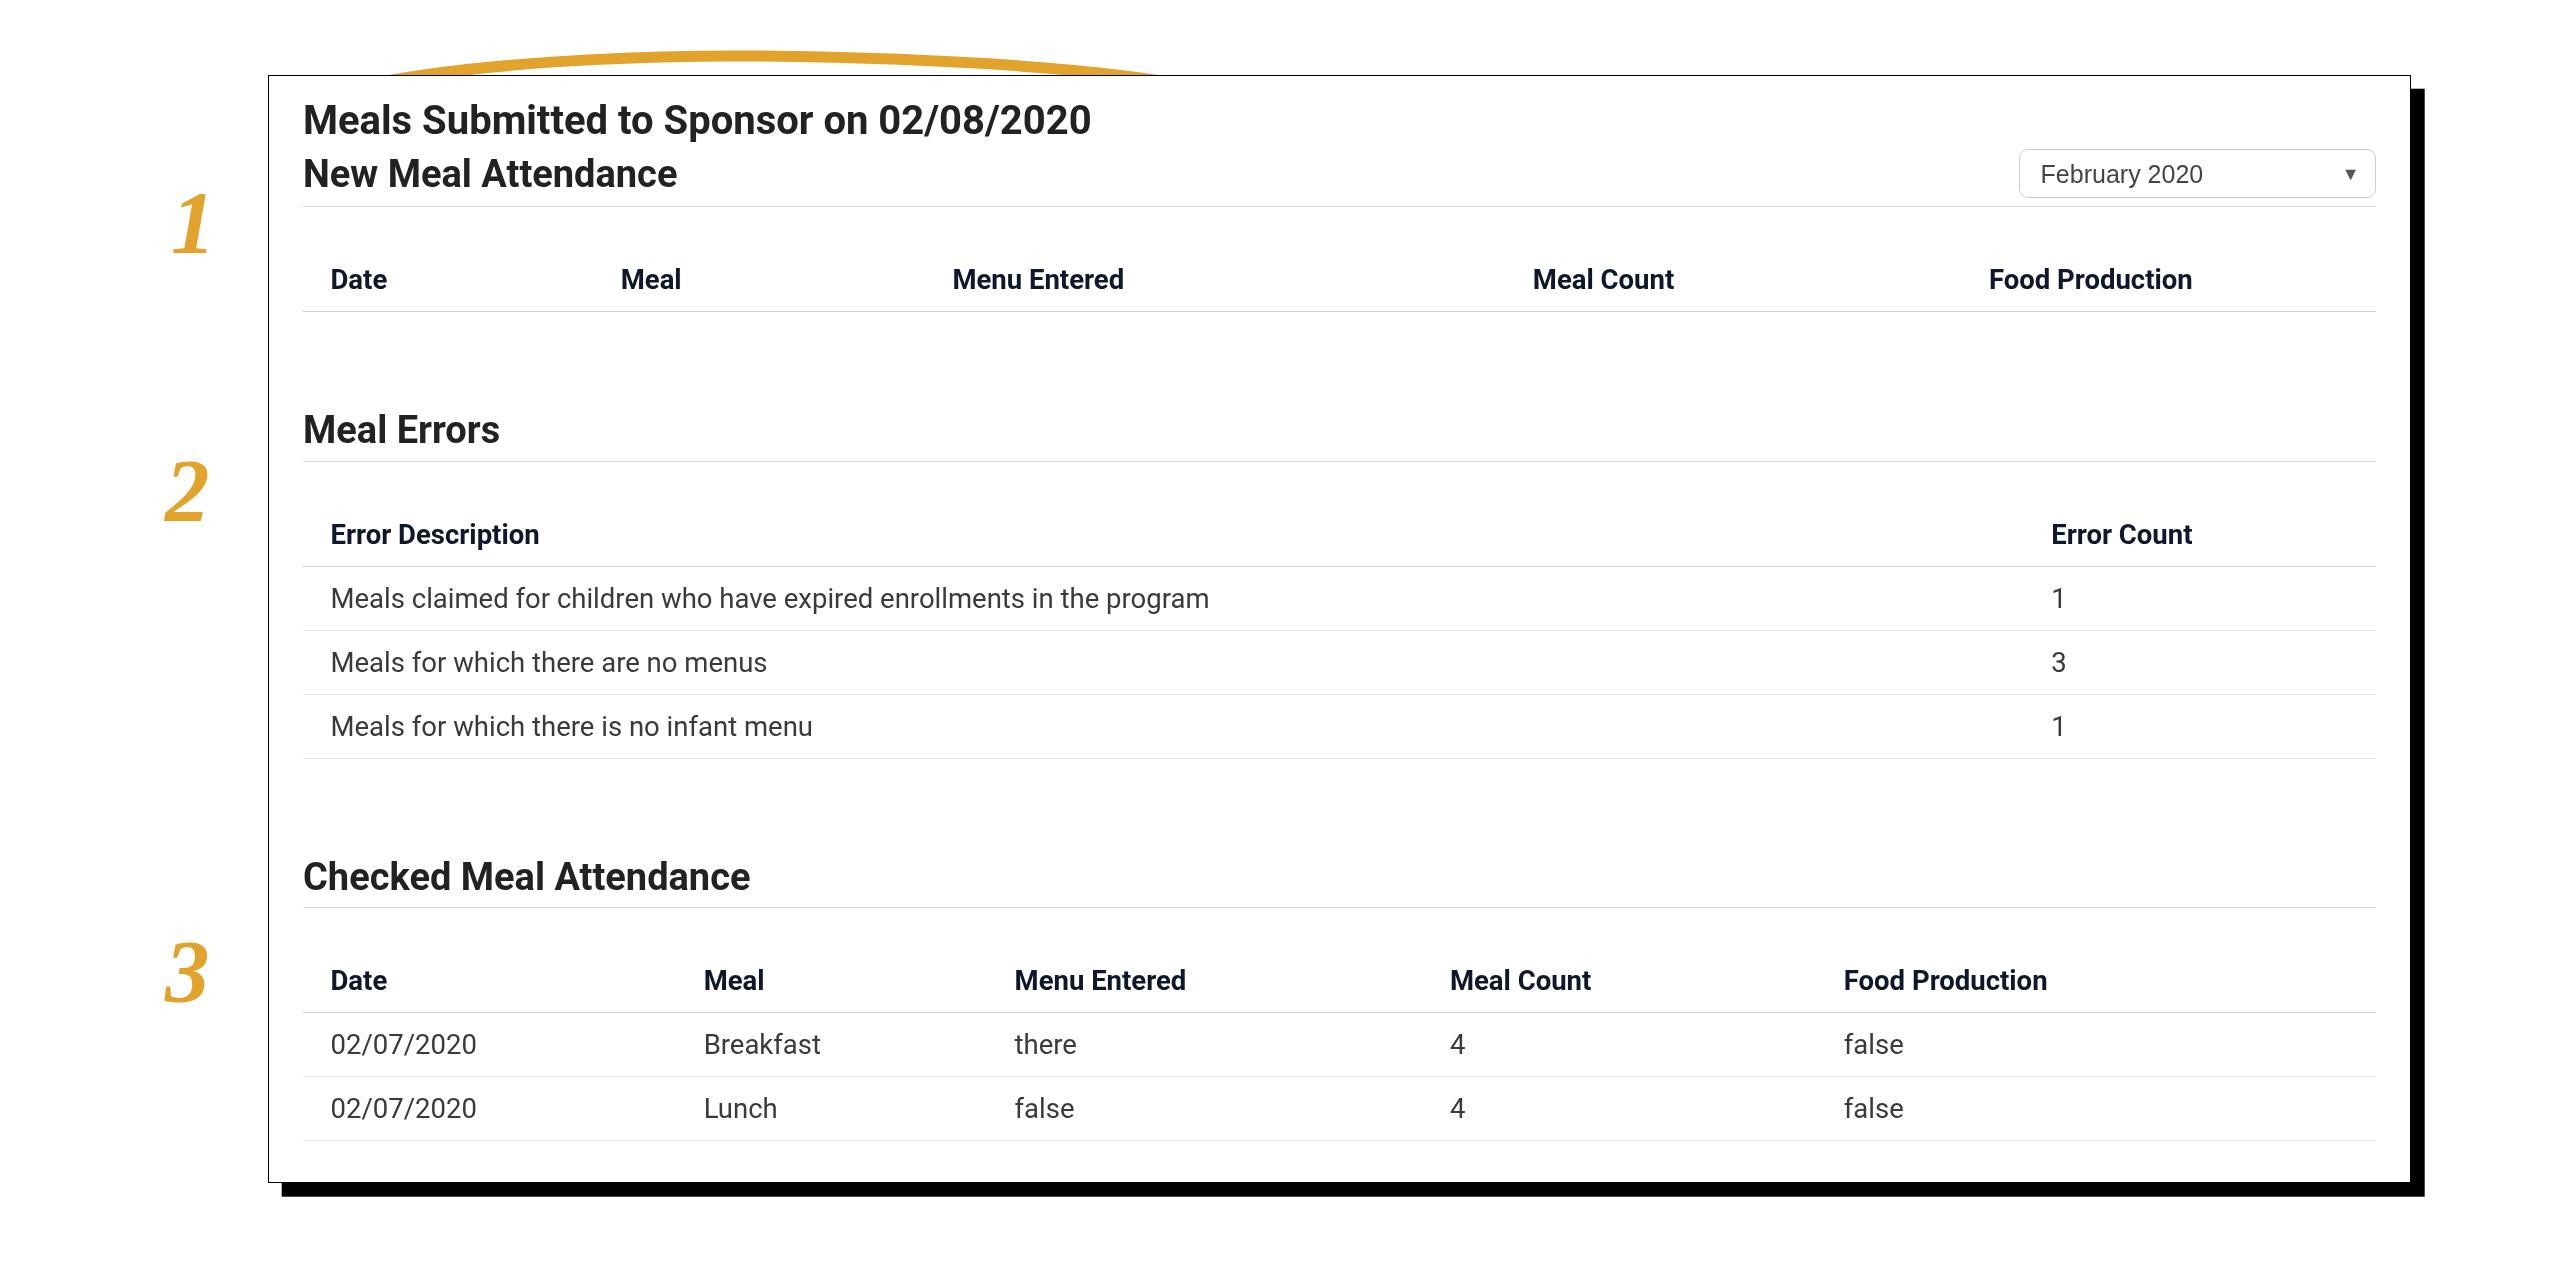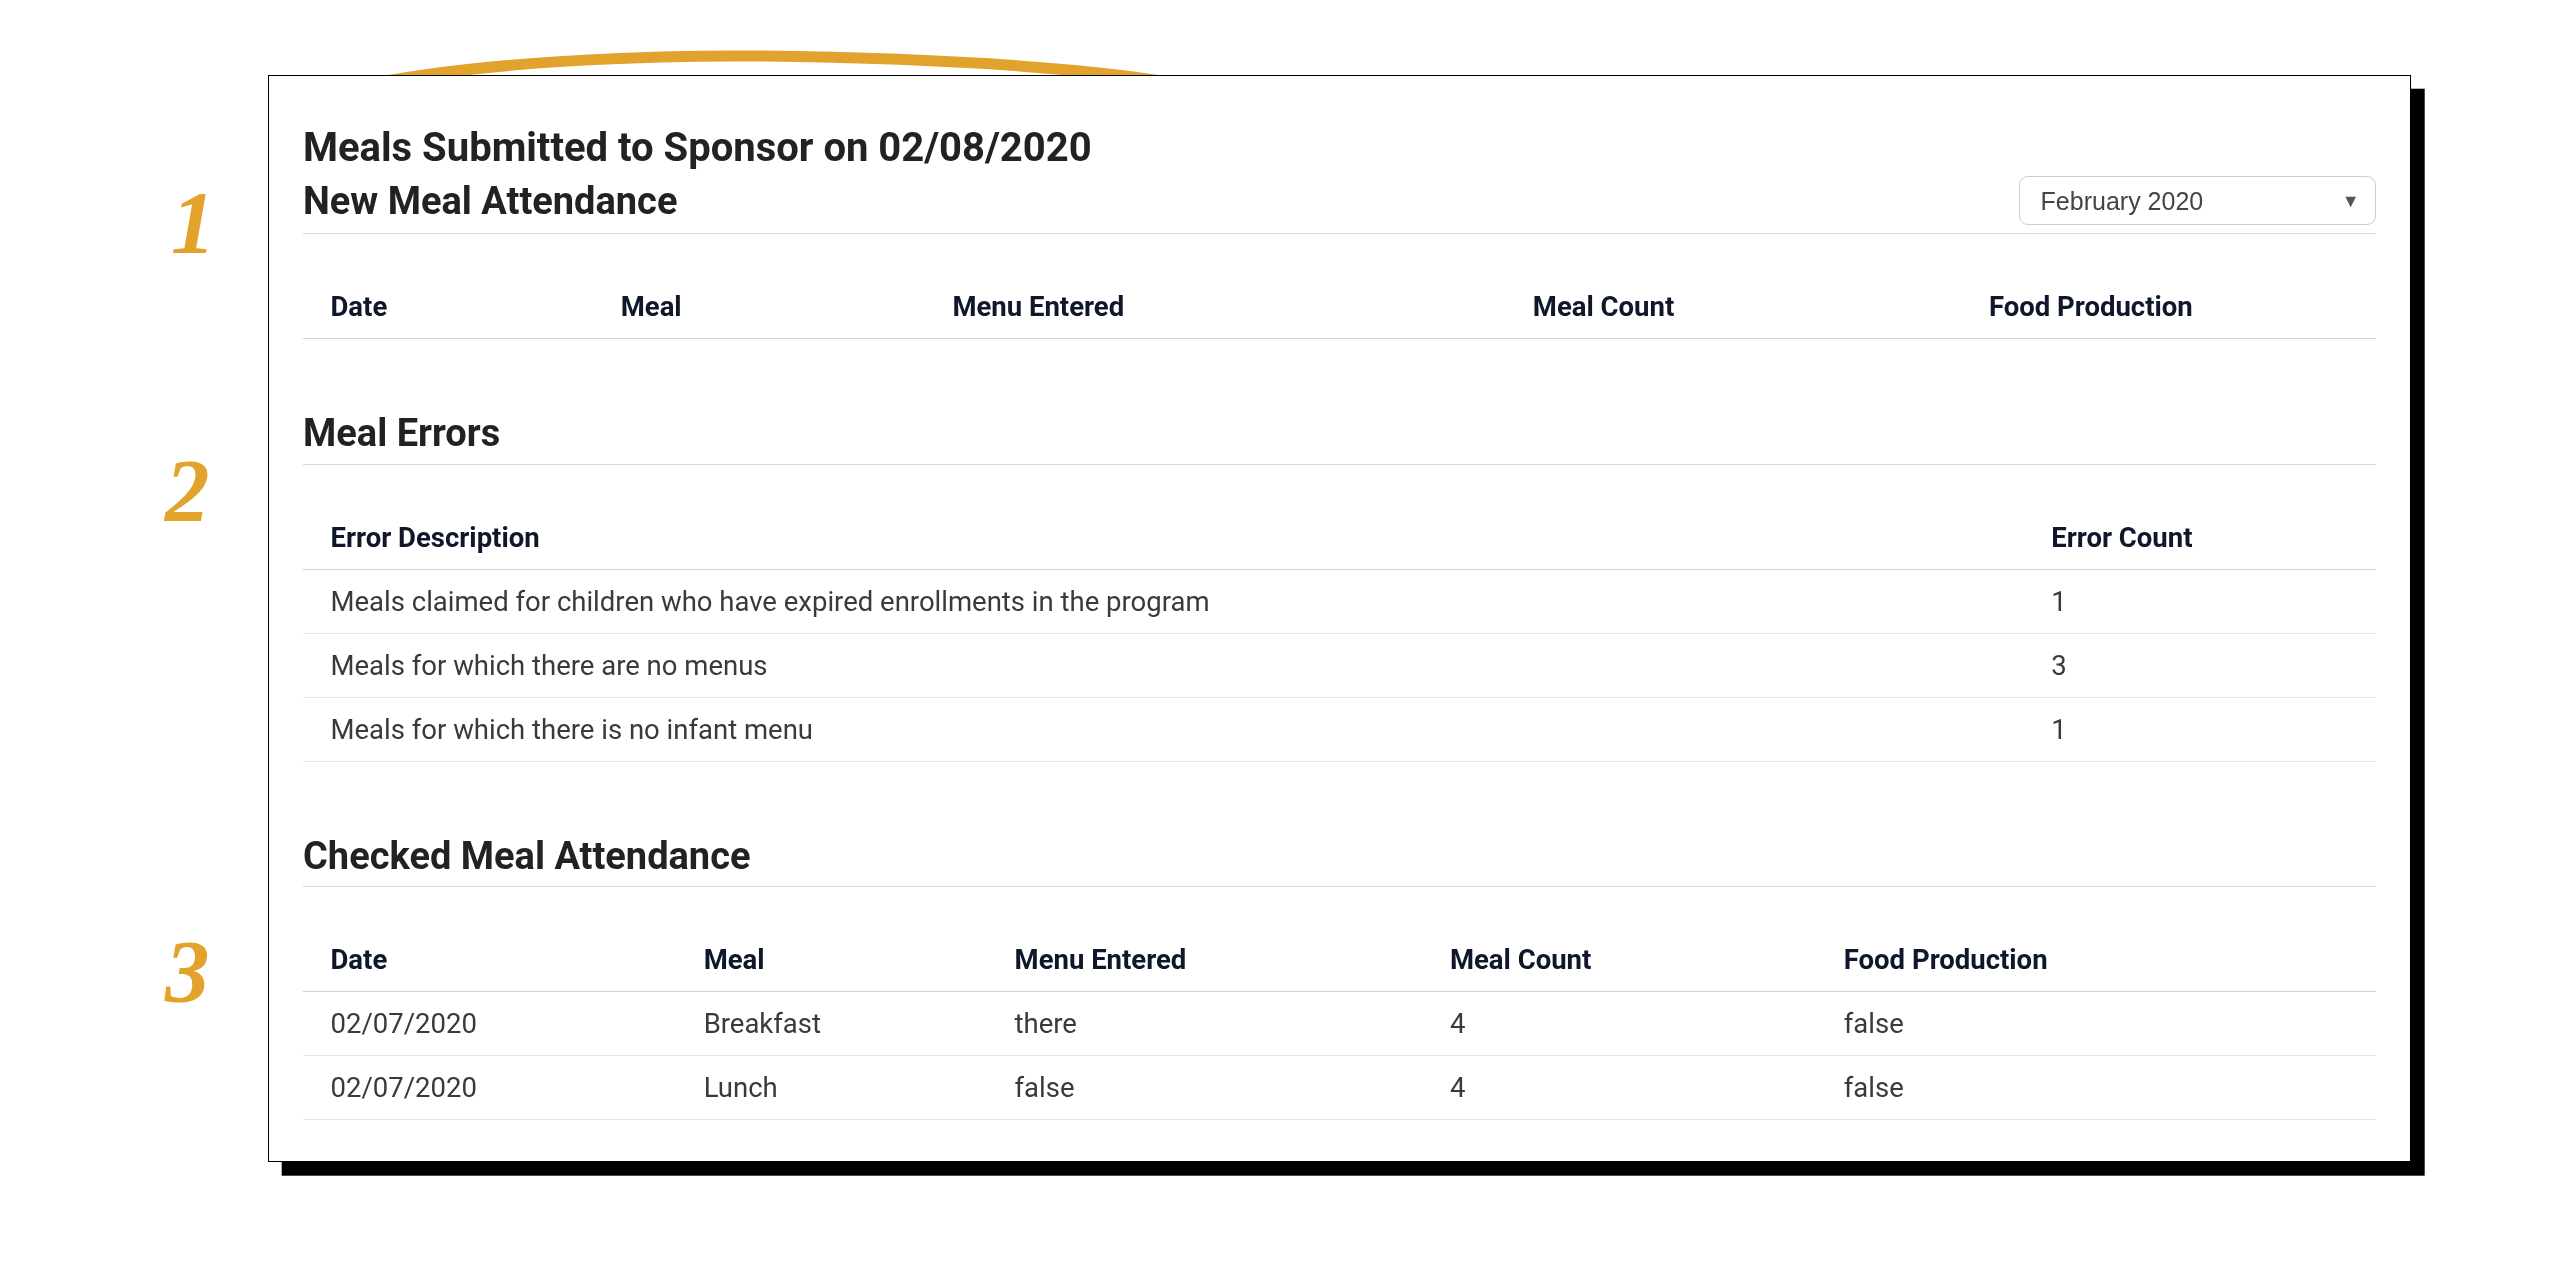--- a/index.html
+++ b/index.html
@@ -23,21 +23,20 @@
     background: #fff;
     border: 1.4px solid #000;
     box-shadow: 13.7px 13.7px 0 0 #000;
     padding: 20.6px 34px 41px 34px;
   }
   .page-title {
     font-size: 40px;
     font-weight: 700;
     color: #222;
     margin-bottom: 5.5px;
-    margin-top: 27px;
   }
   .section-row {
     display: flex;
     align-items: center;
     justify-content: space-between;
     border-bottom: 1.4px solid #d9d9d9;
     padding-bottom: 8.2px;
     margin-top: 20.6px;
   }
   .section-title {
@@ -79,21 +78,21 @@
     border-bottom: 1.4px solid #d0d0d0;
   }
   td {
     font-size: 27.5px;
     color: #3a3a3a;
     padding: 15px 6.9px 15px 27.5px;
     border-bottom: 1.4px solid #e6e6e6;
   }
   .errors-table th, .errors-table td { padding-left: 27.5px; }
   .errors-table th:last-child, .errors-table td:last-child { padding-left: 6.9px; }
-  .section-gap { margin-top: 72px; }
+  .section-gap { margin-top: 96px; }
   .section-gap-first { margin-top: 5px; }
 
   
   .annotation-number {
     position: absolute;
     font-family: "Comic Sans MS", "Bradley Hand", "Segoe Script", cursive;
     font-size: 89px;
     font-weight: 700;
     font-style: italic;
     color: #e2a32c;

